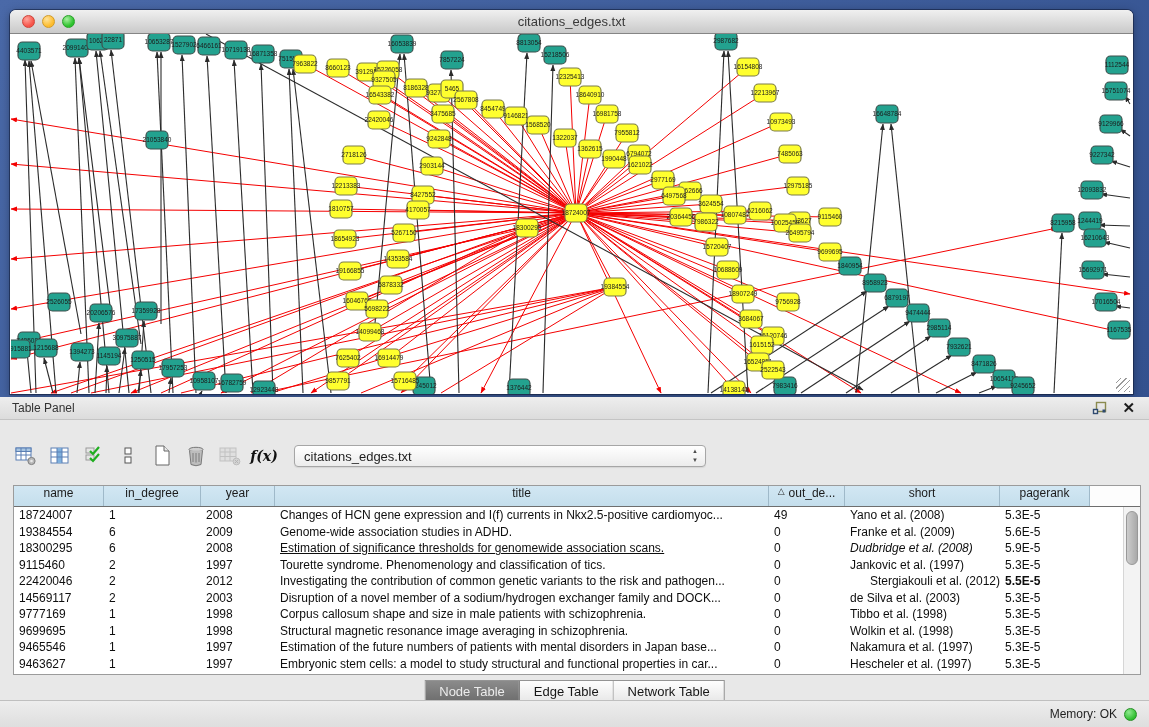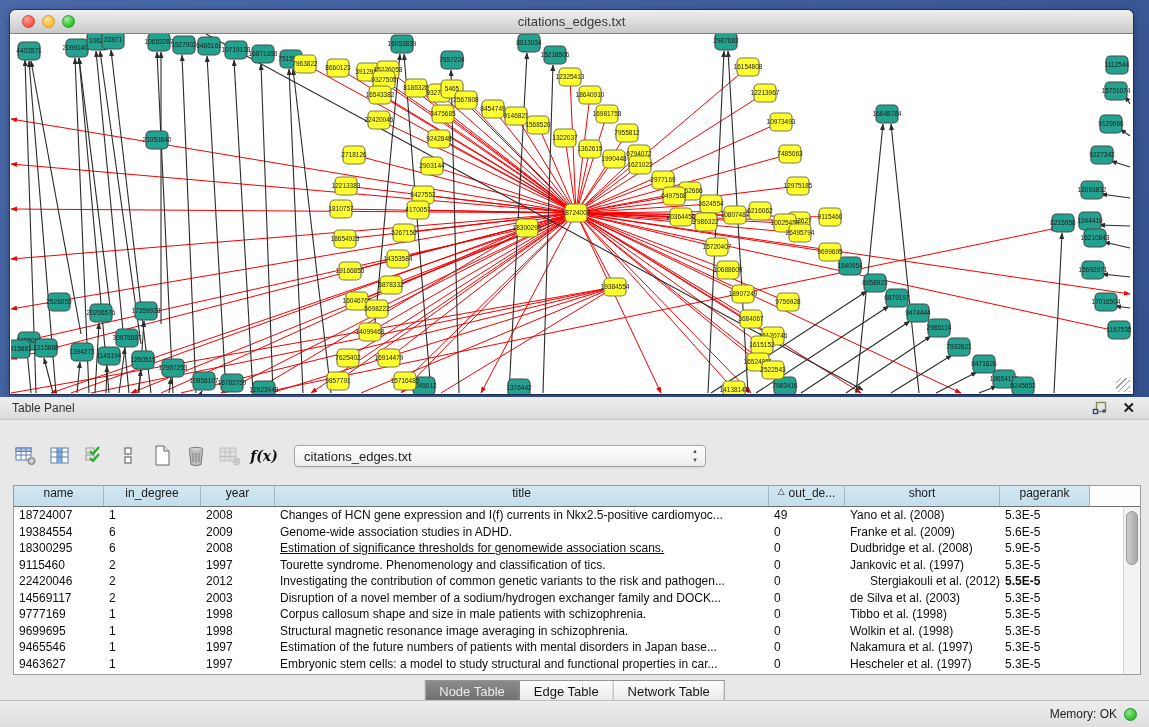--- a/index.html
+++ b/index.html
@@ -898,21 +898,21 @@
           <div class="td" style="width: 76px;">0</div>
           <div class="td" style="width: 155px;">Franke et al. (2009)</div>
           <div class="td" style="width: 90px;">5.6E-5</div>
         </div>
         <div class="tr">
           <div class="td" style="width: 90px;">18300295</div>
           <div class="td" style="width: 97px;">6</div>
           <div class="td" style="width: 74px;">2008</div>
           <div class="td" style="width: 494px; text-decoration: underline;">Estimation of significance thresholds for genomewide association scans.</div>
           <div class="td" style="width: 76px;">0</div>
-          <div class="td" style="width: 155px;">Dudbridge et al. (2008)</div>
+          <div class="td" style="width: 155px; font-style: italic;">Dudbridge et al. (2008)</div>
           <div class="td" style="width: 90px;">5.9E-5</div>
         </div>
         <div class="tr">
           <div class="td" style="width: 90px;">9115460</div>
           <div class="td" style="width: 97px;">2</div>
           <div class="td" style="width: 74px;">1997</div>
           <div class="td" style="width: 494px;">Tourette syndrome. Phenomenology and classification of tics.</div>
           <div class="td" style="width: 76px;">0</div>
           <div class="td" style="width: 155px;">Jankovic et al. (1997)</div>
           <div class="td" style="width: 90px;">5.3E-5</div>

